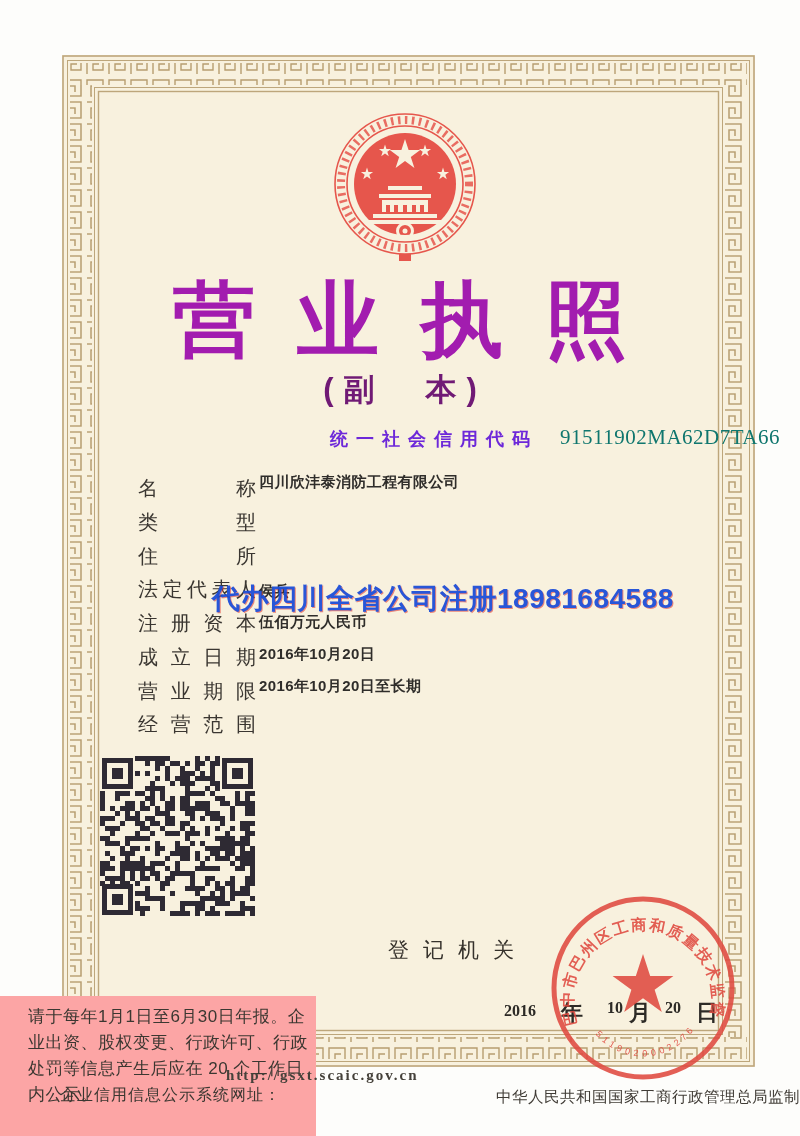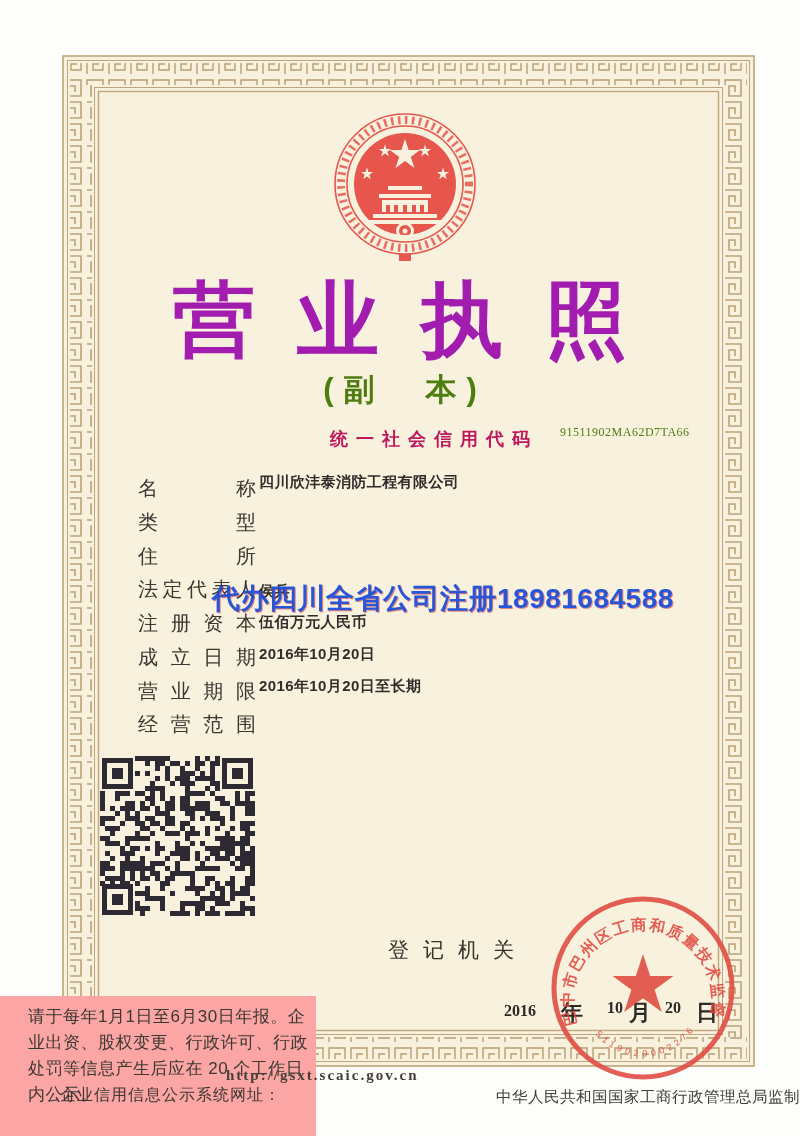--- a/index.html
+++ b/index.html
@@ -13,27 +13,27 @@
   .border-svg { position:absolute; left:0; top:0; }
 
   
   .emblem { position:absolute; left:325px; top:104px; width:160px; height:160px; }
 
   
   .title-main { position:absolute; left:0; top:266px; width:100%; text-align:center;
     font-size:82px; font-weight:bold; color:#a21caf; letter-spacing:42px; text-indent:42px;
     font-family:"Liberation Sans", sans-serif; }
   .title-sub { position:absolute; left:0; top:369px; width:100%; text-align:center;
-    font-size:31px; font-weight:bold; color:#4d7c0f; letter-spacing:10px; text-indent:10px; }
+    font-size:31px; font-weight:bold; color:#701a75; letter-spacing:10px; text-indent:10px; }
 
   
   .code-row { position:absolute; left:0; top:427px; width:100%; }
   .code-label { position:absolute; left:330px; top:0; font-size:18px; font-weight:600;
-    color:#be185d; letter-spacing:8px; white-space:nowrap; }
-  .code-value { position:absolute; left:560px; top:-2px; font-size:12px; color:#4d7c0f;
+    color:#6d28d9; letter-spacing:8px; white-space:nowrap; }
+  .code-value { position:absolute; left:560px; top:-2px; font-size:21px; color:#0f766e;
     font-family:"Liberation Serif", serif; letter-spacing:0.5px; white-space:nowrap; }
 
   
   .f-label { position:absolute; left:138px; width:118px; font-size:20px; color:#3a3631;
     font-weight:500; text-align:justify; text-align-last:justify; line-height:22px; }
   .f-value { position:absolute; left:259px; width:488px; font-size:15px; font-weight:600;
     color:#2f2d2a; line-height:27px; letter-spacing:0.4px; }
 
   
   .watermark { position:absolute; left:212px; top:580px; font-size:28px; font-weight:bold;

